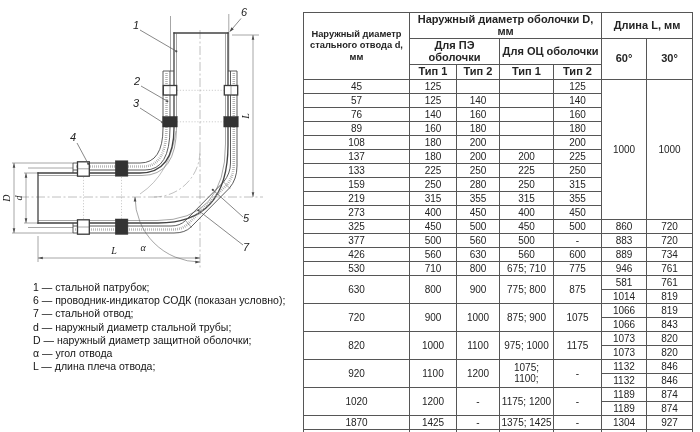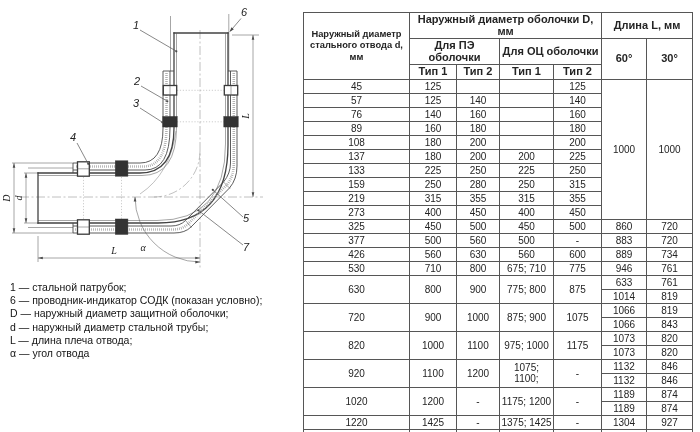--- a/index.html
+++ b/index.html
@@ -17,21 +17,21 @@
   .hatch   { stroke:#9b9b9b; stroke-width:2.6; fill:none; stroke-dasharray:0.7 1.3; }
   .blk     { fill:#333; stroke:#333; stroke-width:0.5; }
   .sup     { fill:#fff; stroke:#3a3a3a; stroke-width:1.3; }
   .arr     { fill:#4a4a4a; stroke:none; }
   .dgt     { font:italic 11px "Liberation Sans", sans-serif; fill:#222; }
   .dlt     { font:italic 10px "Liberation Serif", serif; fill:#222; }
 
   
   .legend { position:absolute; left:10px; top:281px; font-size:10.5px;
             line-height:13.2px; color:#141414; }
-  .legend div { white-space:nowrap; }
+  .legend div { white-space:nowrap;margin-left:23px; }
 
   
   table.spec { position:absolute; left:303px; top:12px; width:389px;
                border-collapse:collapse; table-layout:fixed;
                font-size:10px; color:#242424; border:1.5px solid #3c3c3c; }
   .spec th, .spec td { border:1px solid #565656; text-align:center;
                        vertical-align:middle; padding:0 1px; }
   .spec thead th { font-weight:bold; font-size:11px; line-height:11.5px; padding:1px; }
   .spec thead th.hd-d { font-size:9.3px; }
   .spec tbody td { height:13px; line-height:11px; }
@@ -164,24 +164,25 @@
       <text class="dlt" x="21.5" y="198" transform="rotate(-90 21.5 198)">d</text>
       <text class="dlt" x="114" y="254">L</text>
       <text class="dlt" x="248.5" y="116" transform="rotate(-90 248.5 116)">L</text>
       <text class="dlt" x="143" y="251">α</text>
     </g>
   </svg>
 
   <div class="legend">
       <div>1 — стальной патрубок;</div>
       <div>6 — проводник-индикатор СОДК (показан условно);</div>
+      <div>7 — стальной отвод;</div>
+      <div>d — наружный диаметр стальной трубы;</div>
       <div>D — наружный диаметр защитной оболочки;</div>
-      <div>d — наружный диаметр стальной трубы;</div>
+      <div>α — угол отвода</div>
       <div>L — длина плеча отвода;</div>
-      <div>α — угол отвода</div>
     </div>
 
   <table class="spec">
     <colgroup>
       <col style="width:106px">
         <col style="width:47px">
         <col style="width:43px">
       <col style="width:54px">
         <col style="width:48px">
         <col style="width:45px">
@@ -314,21 +315,21 @@
           <td>775</td>
           <td>946</td>
           <td>761</td>
         </tr>
         <tr>
           <td rowspan="2">630</td>
           <td rowspan="2">800</td>
           <td rowspan="2">900</td>
           <td rowspan="2">775; 800</td>
           <td rowspan="2">875</td>
-          <td>633</td>
+          <td>581</td>
           <td>761</td>
         </tr>
         <tr>
           <td>1014</td>
           <td>819</td>
         </tr>
         <tr>
           <td rowspan="2">720</td>
           <td rowspan="2">900</td>
           <td rowspan="2">1000</td>
@@ -374,21 +375,21 @@
           <td rowspan="2">1175; 1200</td>
           <td rowspan="2">-</td>
           <td>1189</td>
           <td>874</td>
         </tr>
         <tr>
           <td>1189</td>
           <td>874</td>
         </tr>
         <tr>
-          <td>1220</td>
+          <td>1870</td>
           <td>1425</td>
           <td>-</td>
           <td>1375; 1425</td>
           <td>-</td>
           <td>1304</td>
           <td>927</td>
         </tr>
         <tr>
           <td>1420</td>
           <td>1600</td>

